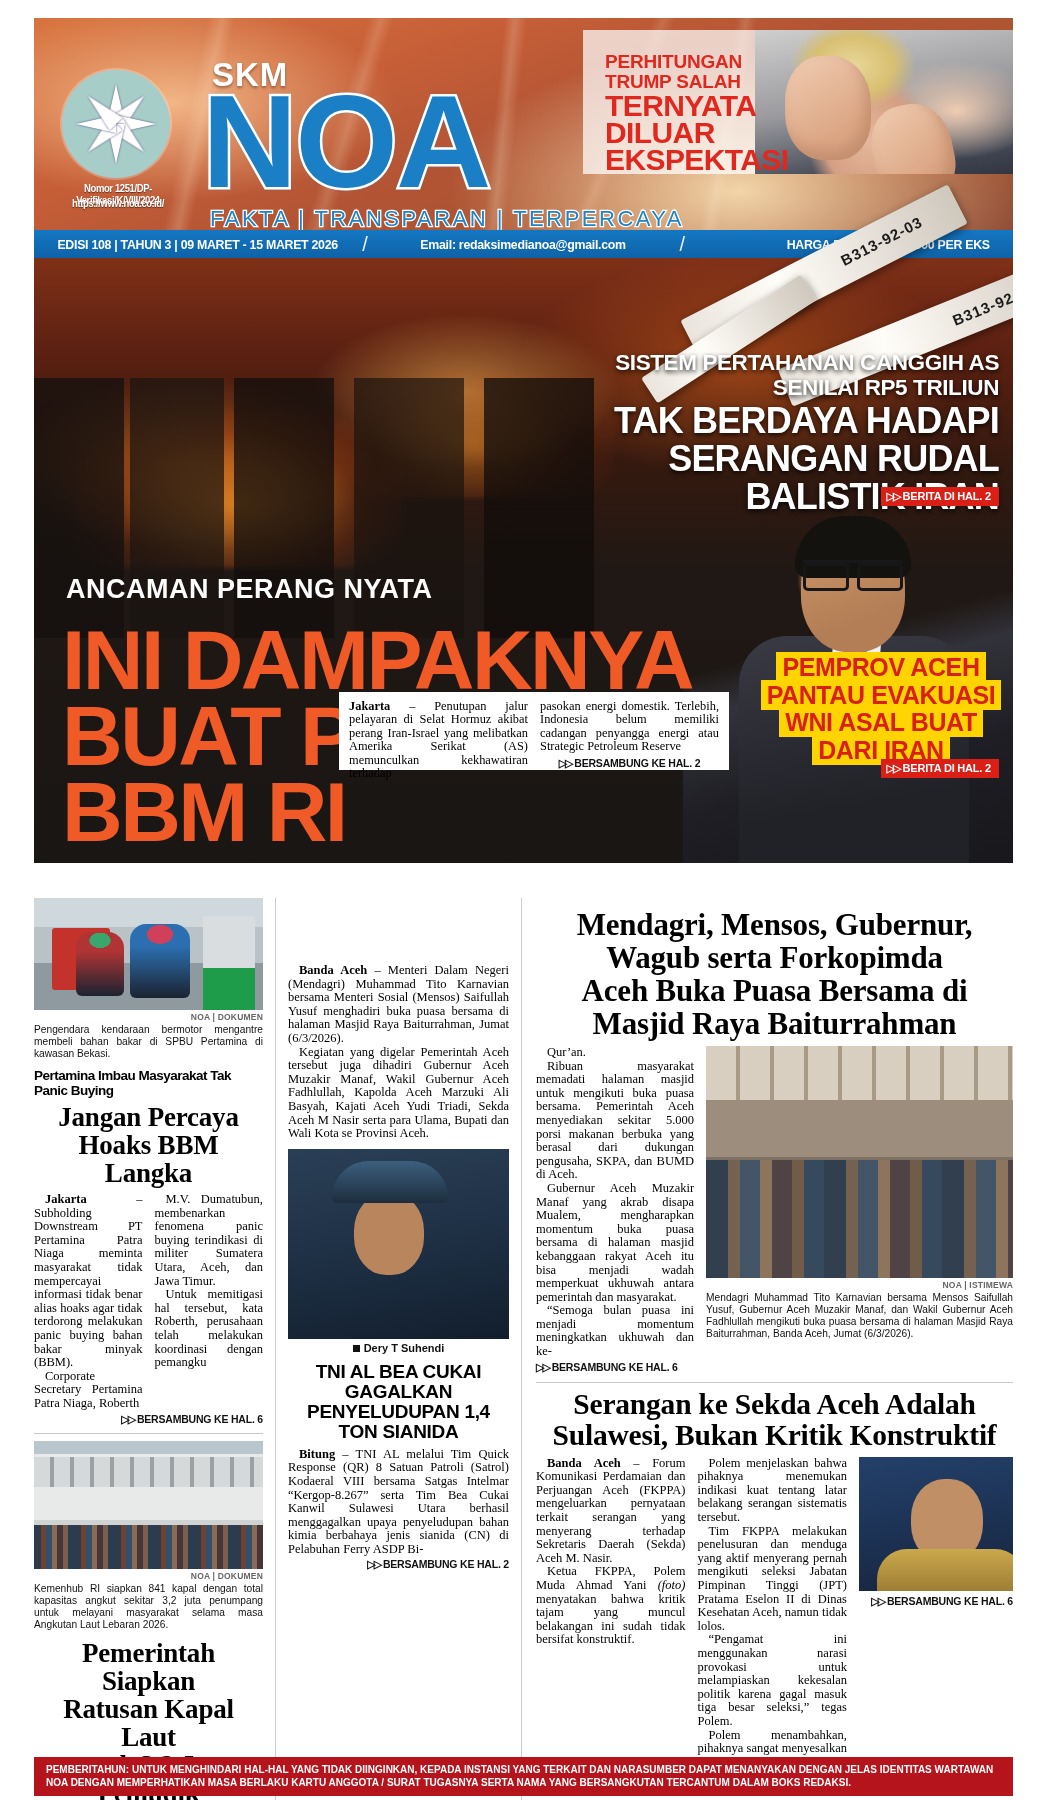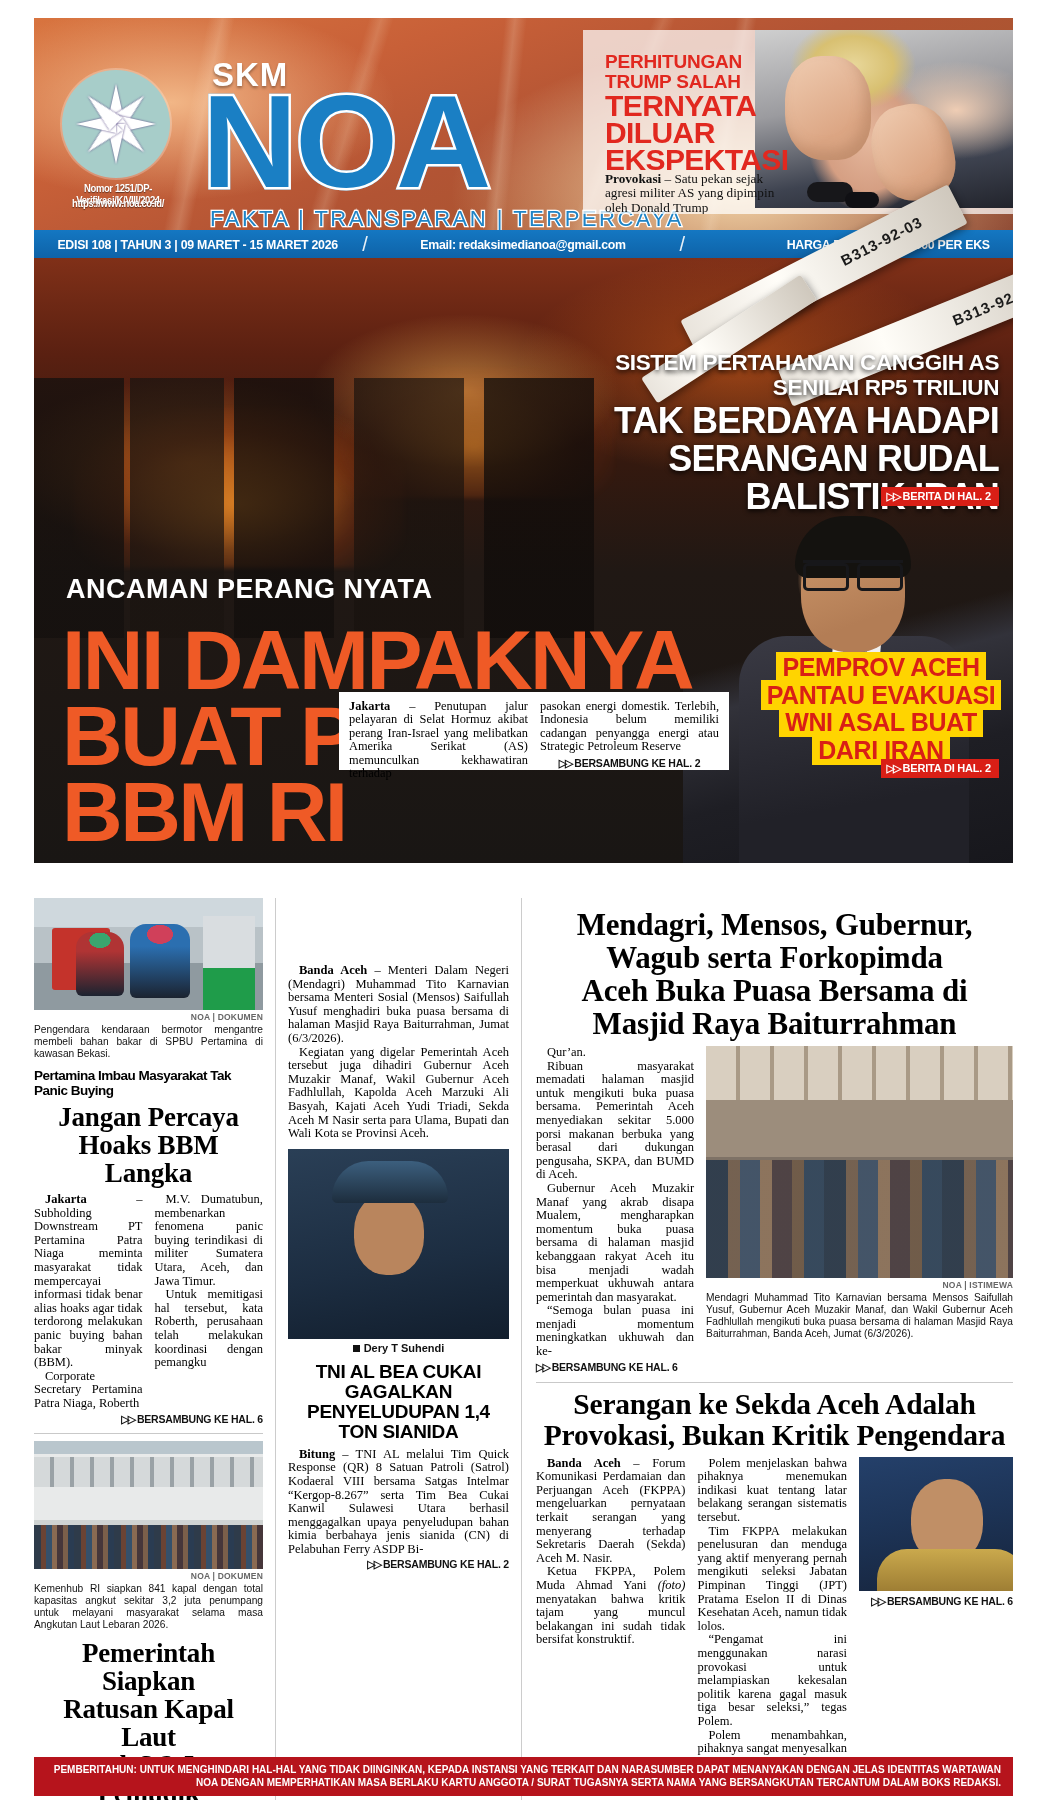--- a/index.html
+++ b/index.html
@@ -95,21 +95,21 @@
     position:absolute; left:176px; top:188px;
     font-family:"Liberation Sans", sans-serif;
     font-weight:400; font-size:22px; letter-spacing:2.5px;
     color:#1f84c6;
     -webkit-text-stroke:2.5px #ffffff;
     paint-order: stroke fill;
   }
 
   
   .trump-box{
-    position:absolute; right:0; top:12px; width:430px; height:184px;
+    position:absolute; right:0; top:12px; width:430px; height:144px;
     background:rgba(255,255,255,.72);
     overflow:hidden;
   }
   .trump-photo{
     position:absolute; right:0; top:0; width:258px; height:178px;
     background:
       radial-gradient(ellipse 90px 65px at 38% 20%, #e8d79a 0%, #d8c071 45%, rgba(200,170,90,0) 70%),
       radial-gradient(ellipse 78px 92px at 44% 62%, #e5b79c 0%, #d59f83 55%, rgba(190,140,110,0) 78%),
       radial-gradient(ellipse 120px 70px at 78% 45%, #efcdb4 0%, rgba(220,180,150,0) 70%),
       linear-gradient(170deg,#cfcfcf 0%, #9b9b9f 40%, #3e4350 74%, #22242c 100%);
@@ -457,21 +457,21 @@
     letter-spacing:-.3px;
   }
 
   
   .notice{
     position:absolute; left:34px; bottom:22px; width:979px;
     background:#b6141c; color:#fff;
     padding:7px 12px;
     font-family:"Liberation Sans", sans-serif;
     font-size:10px; line-height:12.4px; font-weight:700;
-    text-align:right;
+    text-align:left;
   }
   .notice b{ font-weight:800; }
 </style>
 </head>
 <body>
 
 <div class="page">
 
   <div class="banner">
 
@@ -658,21 +658,21 @@
             <div class="photo ph-bukber"></div>
             <div class="credit">NOA | ISTIMEWA</div>
             <div class="caption">Mendagri Muhammad Tito Karnavian bersama Mensos Saifullah Yusuf, Gubernur Aceh Muzakir Manaf, dan Wakil Gubernur Aceh Fadhlullah mengikuti buka puasa bersama di halaman Masjid Raya Baiturrahman, Banda Aceh, Jumat (6/3/2026).</div>
           </div>
         </div>
 
         <div class="rule" style="margin:8px 0 6px 0"></div>
 
         <h2 class="art-title big">
           <span>Serangan ke Sekda Aceh Adalah</span><br>
-          <span>Provokasi, Bukan Kritik Pengendara</span>
+          <span>Sulawesi, Bukan Kritik Konstruktif</span>
         </h2>
 
         <div style="display:flex;gap:12px">
           <div class="artbody" style="width:33%">
               <p class="first"><b>Banda Aceh</b> – Forum Komunikasi Perdamaian dan Perjuangan Aceh (FKPPA) mengeluarkan pernyataan terkait serangan yang menyerang terhadap Sekretaris Daerah (Sekda) Aceh M. Nasir.</p>
               <p>Ketua FKPPA, Polem Muda Ahmad Yani <i>(foto)</i> menyatakan bahwa kritik tajam yang muncul belakangan ini sudah tidak bersifat konstruktif.</p>
             </div>
           <div class="artbody" style="width:33%">
               <p class="first">Polem menjelaskan bahwa pihaknya menemukan indikasi kuat tentang latar belakang serangan sistematis tersebut.</p>
               <p>Tim FKPPA melakukan penelusuran dan menduga yang aktif menyerang pernah mengikuti seleksi Jabatan Pimpinan Tinggi (JPT) Pratama Eselon II di Dinas Kesehatan Aceh, namun tidak lolos.</p>

